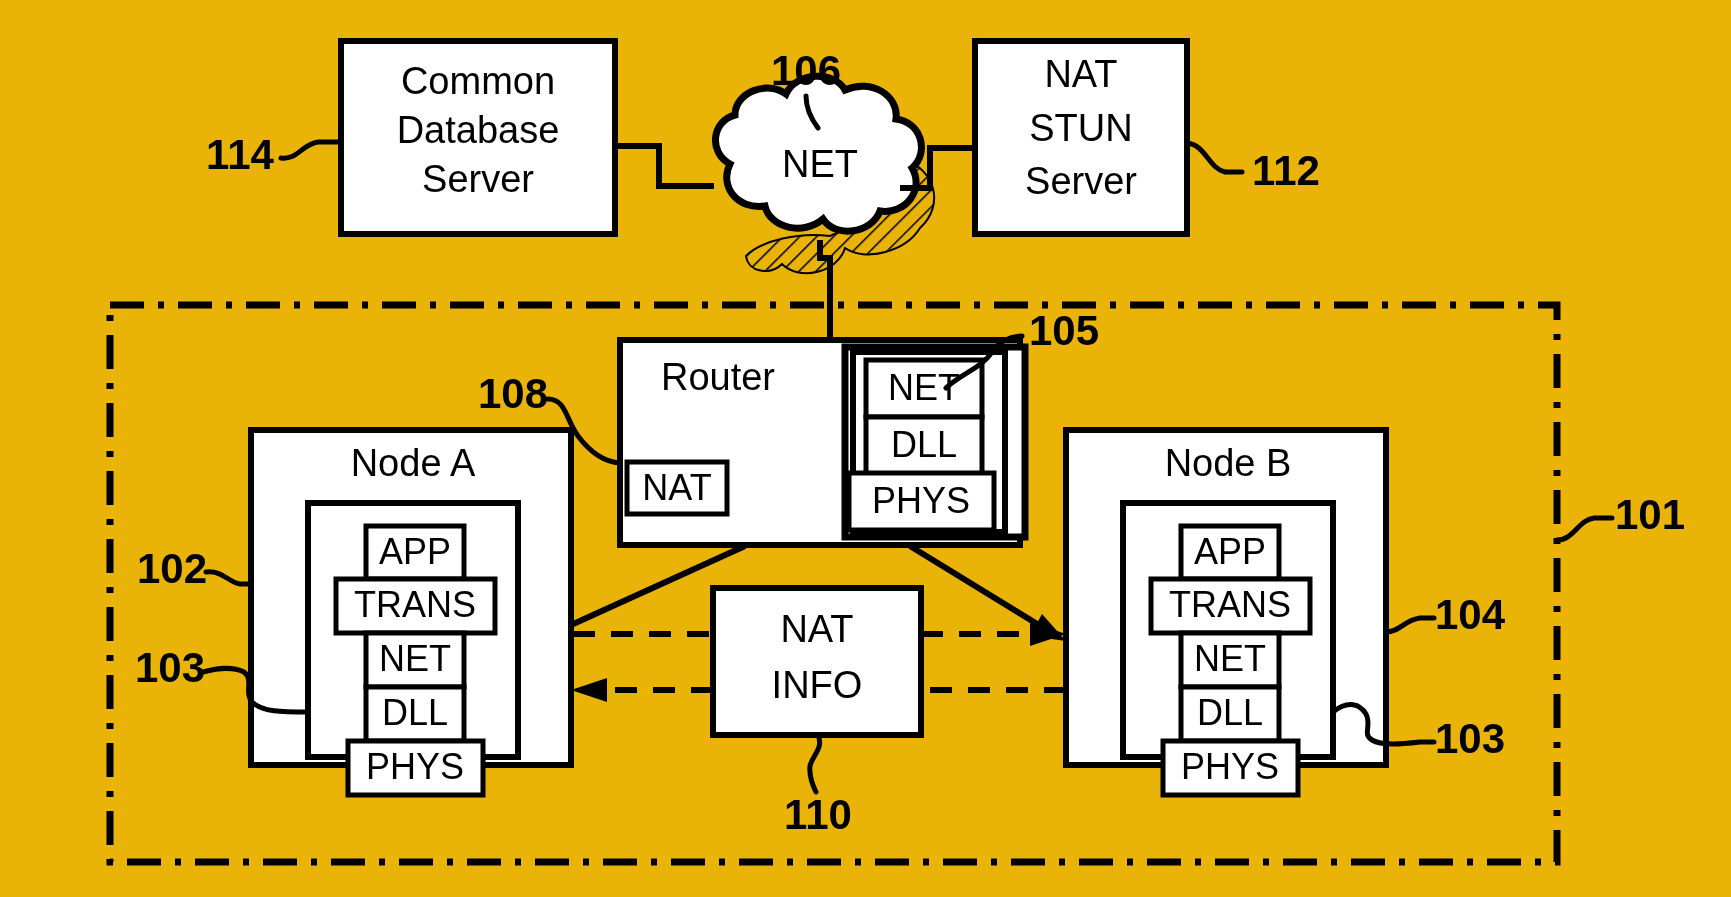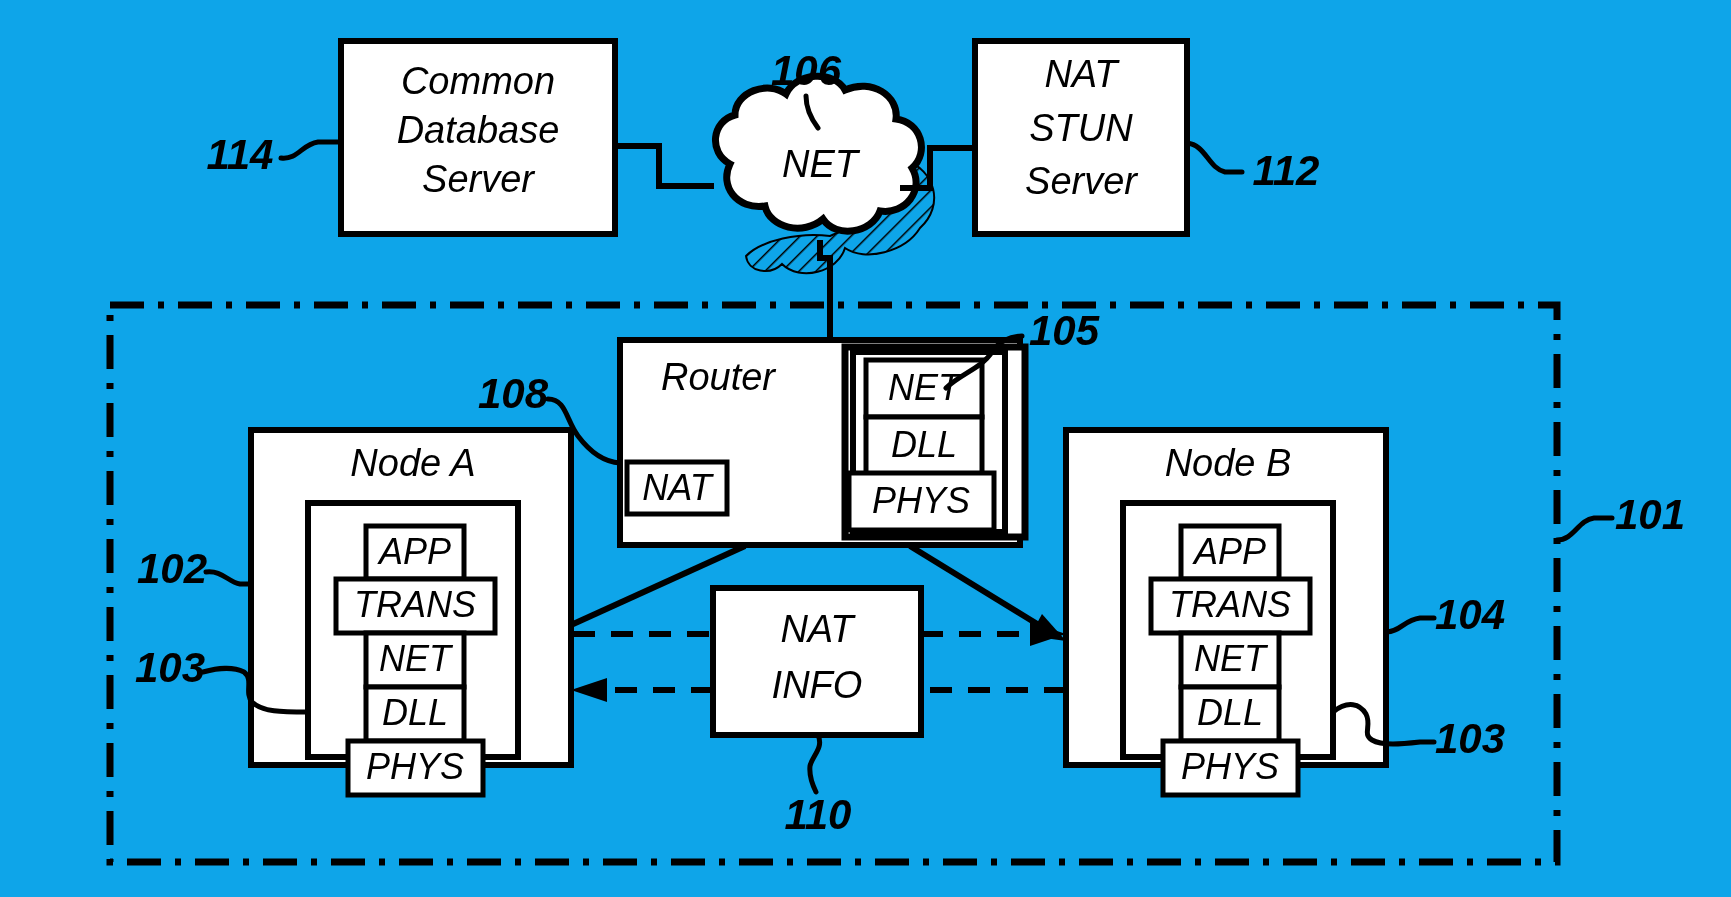--- a/index.html
+++ b/index.html
@@ -9,23 +9,22 @@
     background: #ffffff;
   }
   body {
     font-family: "Liberation Sans", sans-serif;
     color: #000000;
   }
   #stage {
     position: relative;
     width: 1731px;
     height: 897px;
-    background: #0ea5e9;
+    background: #eab308;
     overflow: hidden;
-    font-style: italic;
   }
   #stage svg {
     position: absolute;
     left: 0;
     top: 0;
   }
   .fig-text {
     font-family: "Liberation Sans", sans-serif;
     fill: #000000;
     text-anchor: middle;

